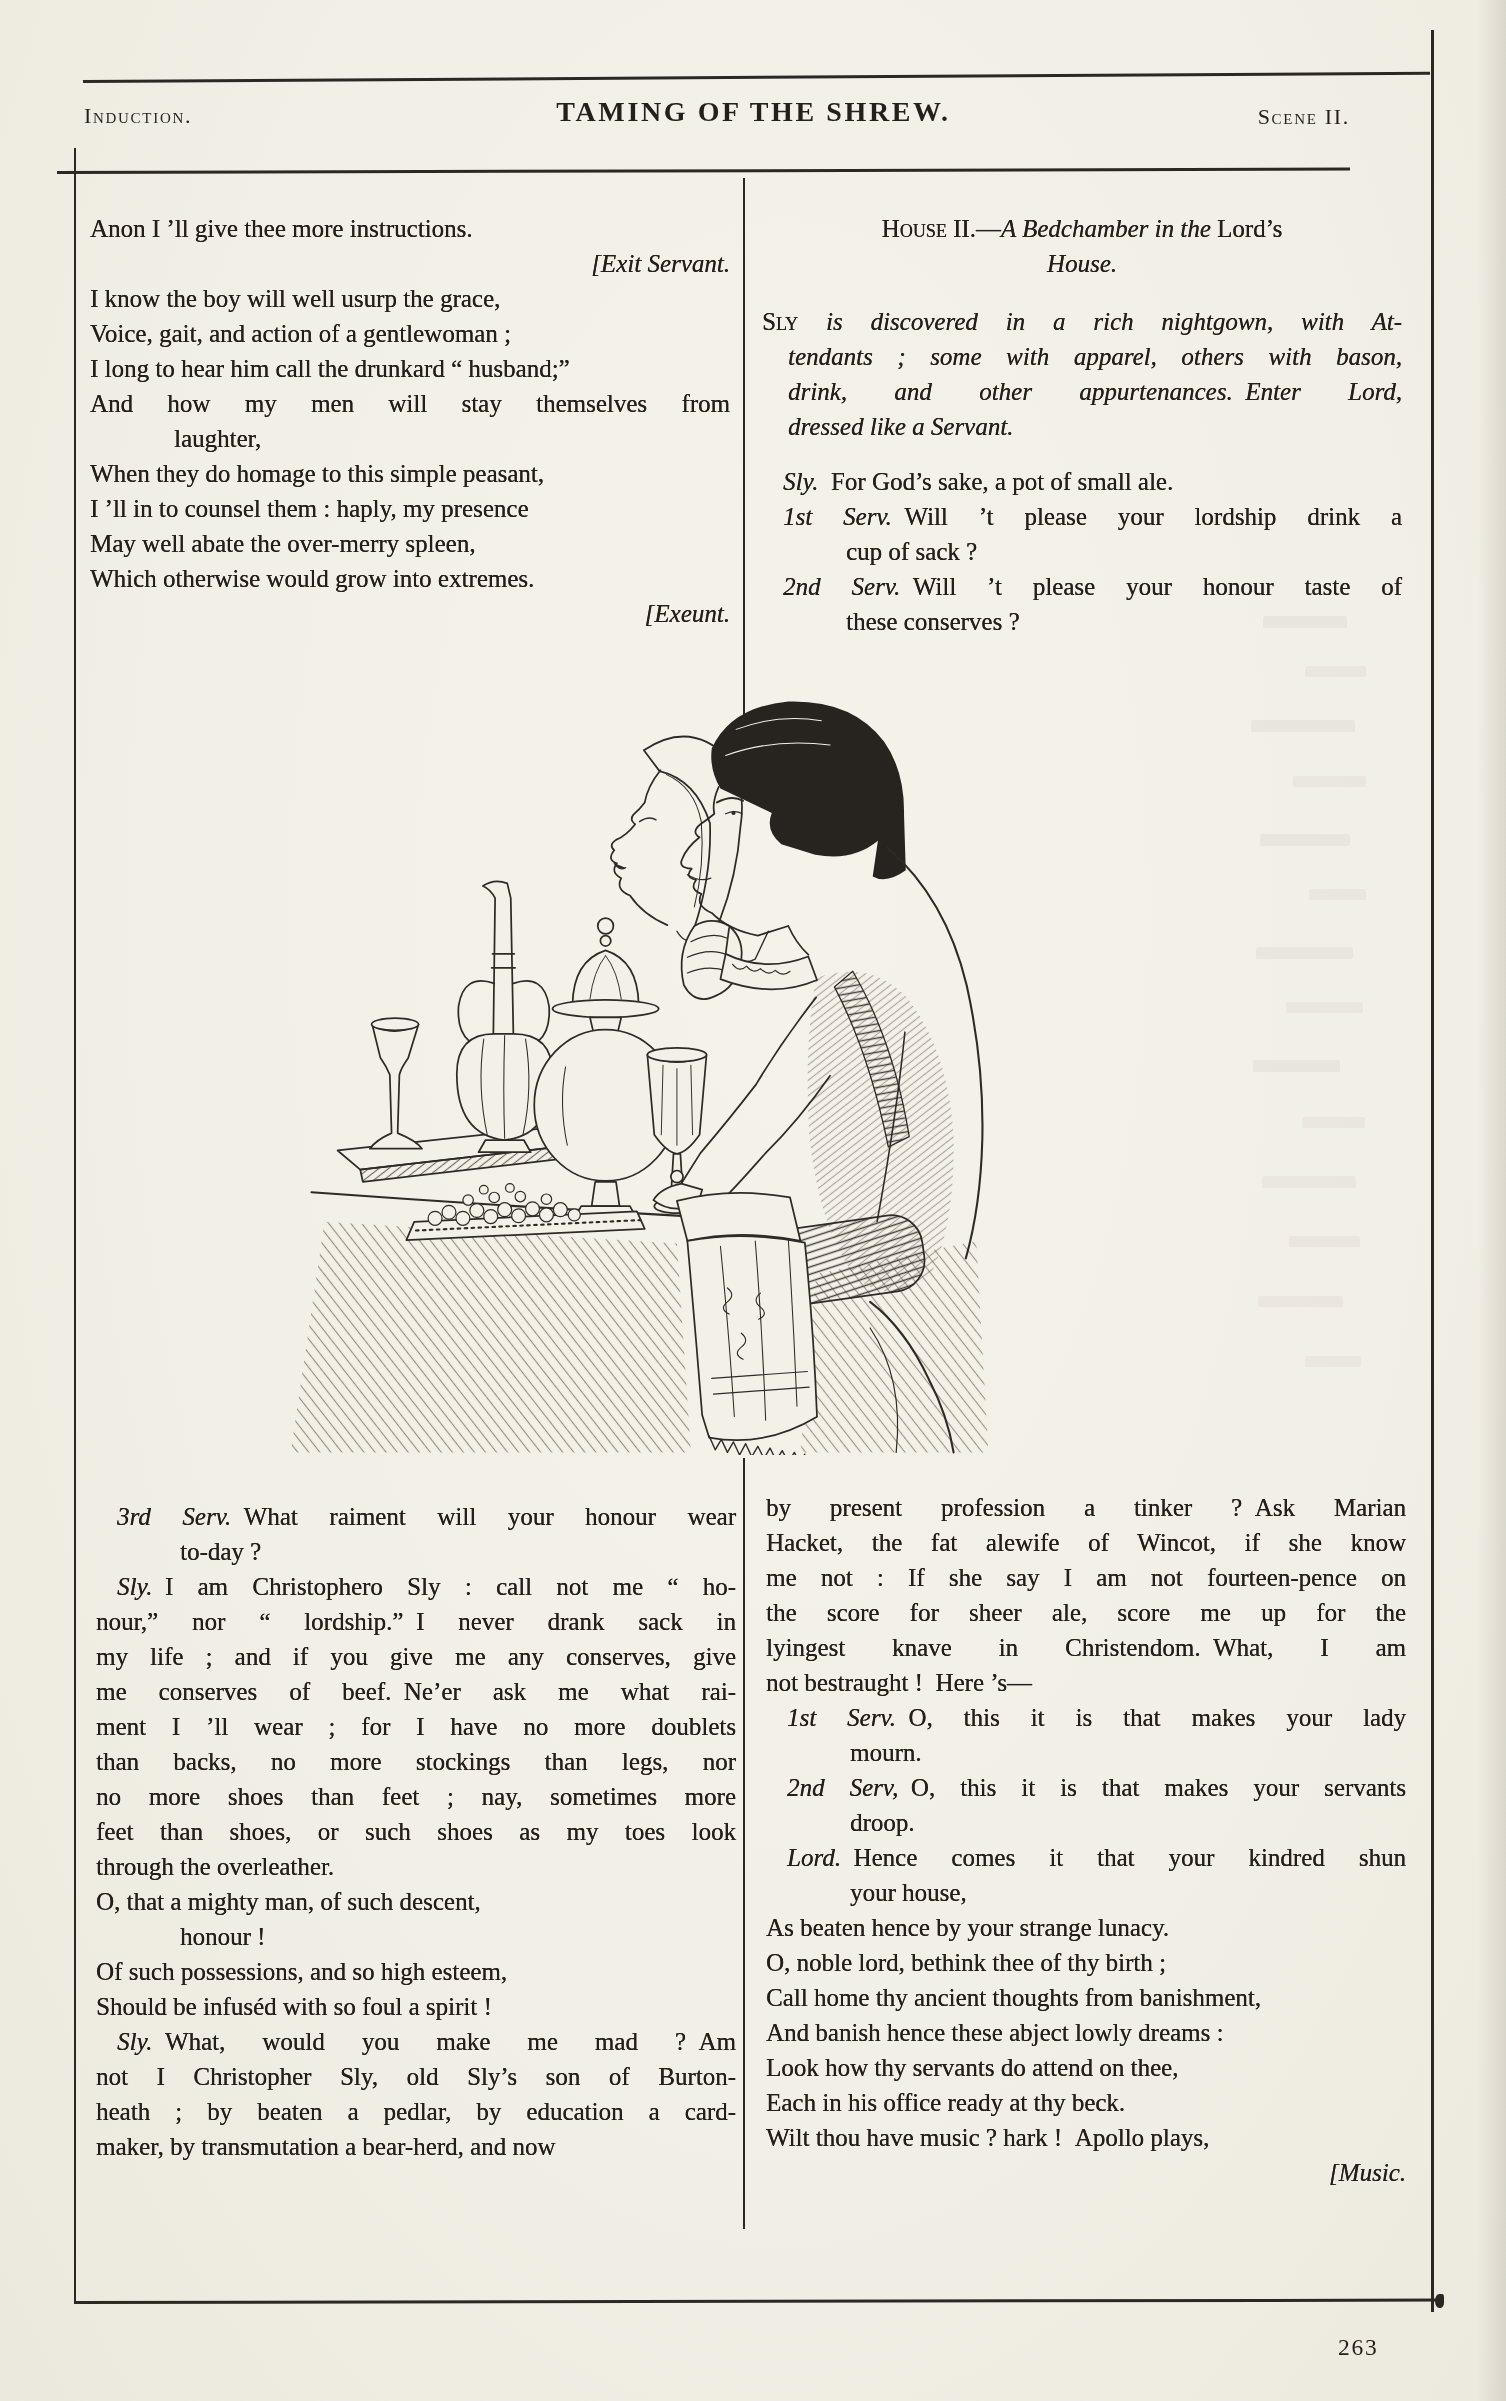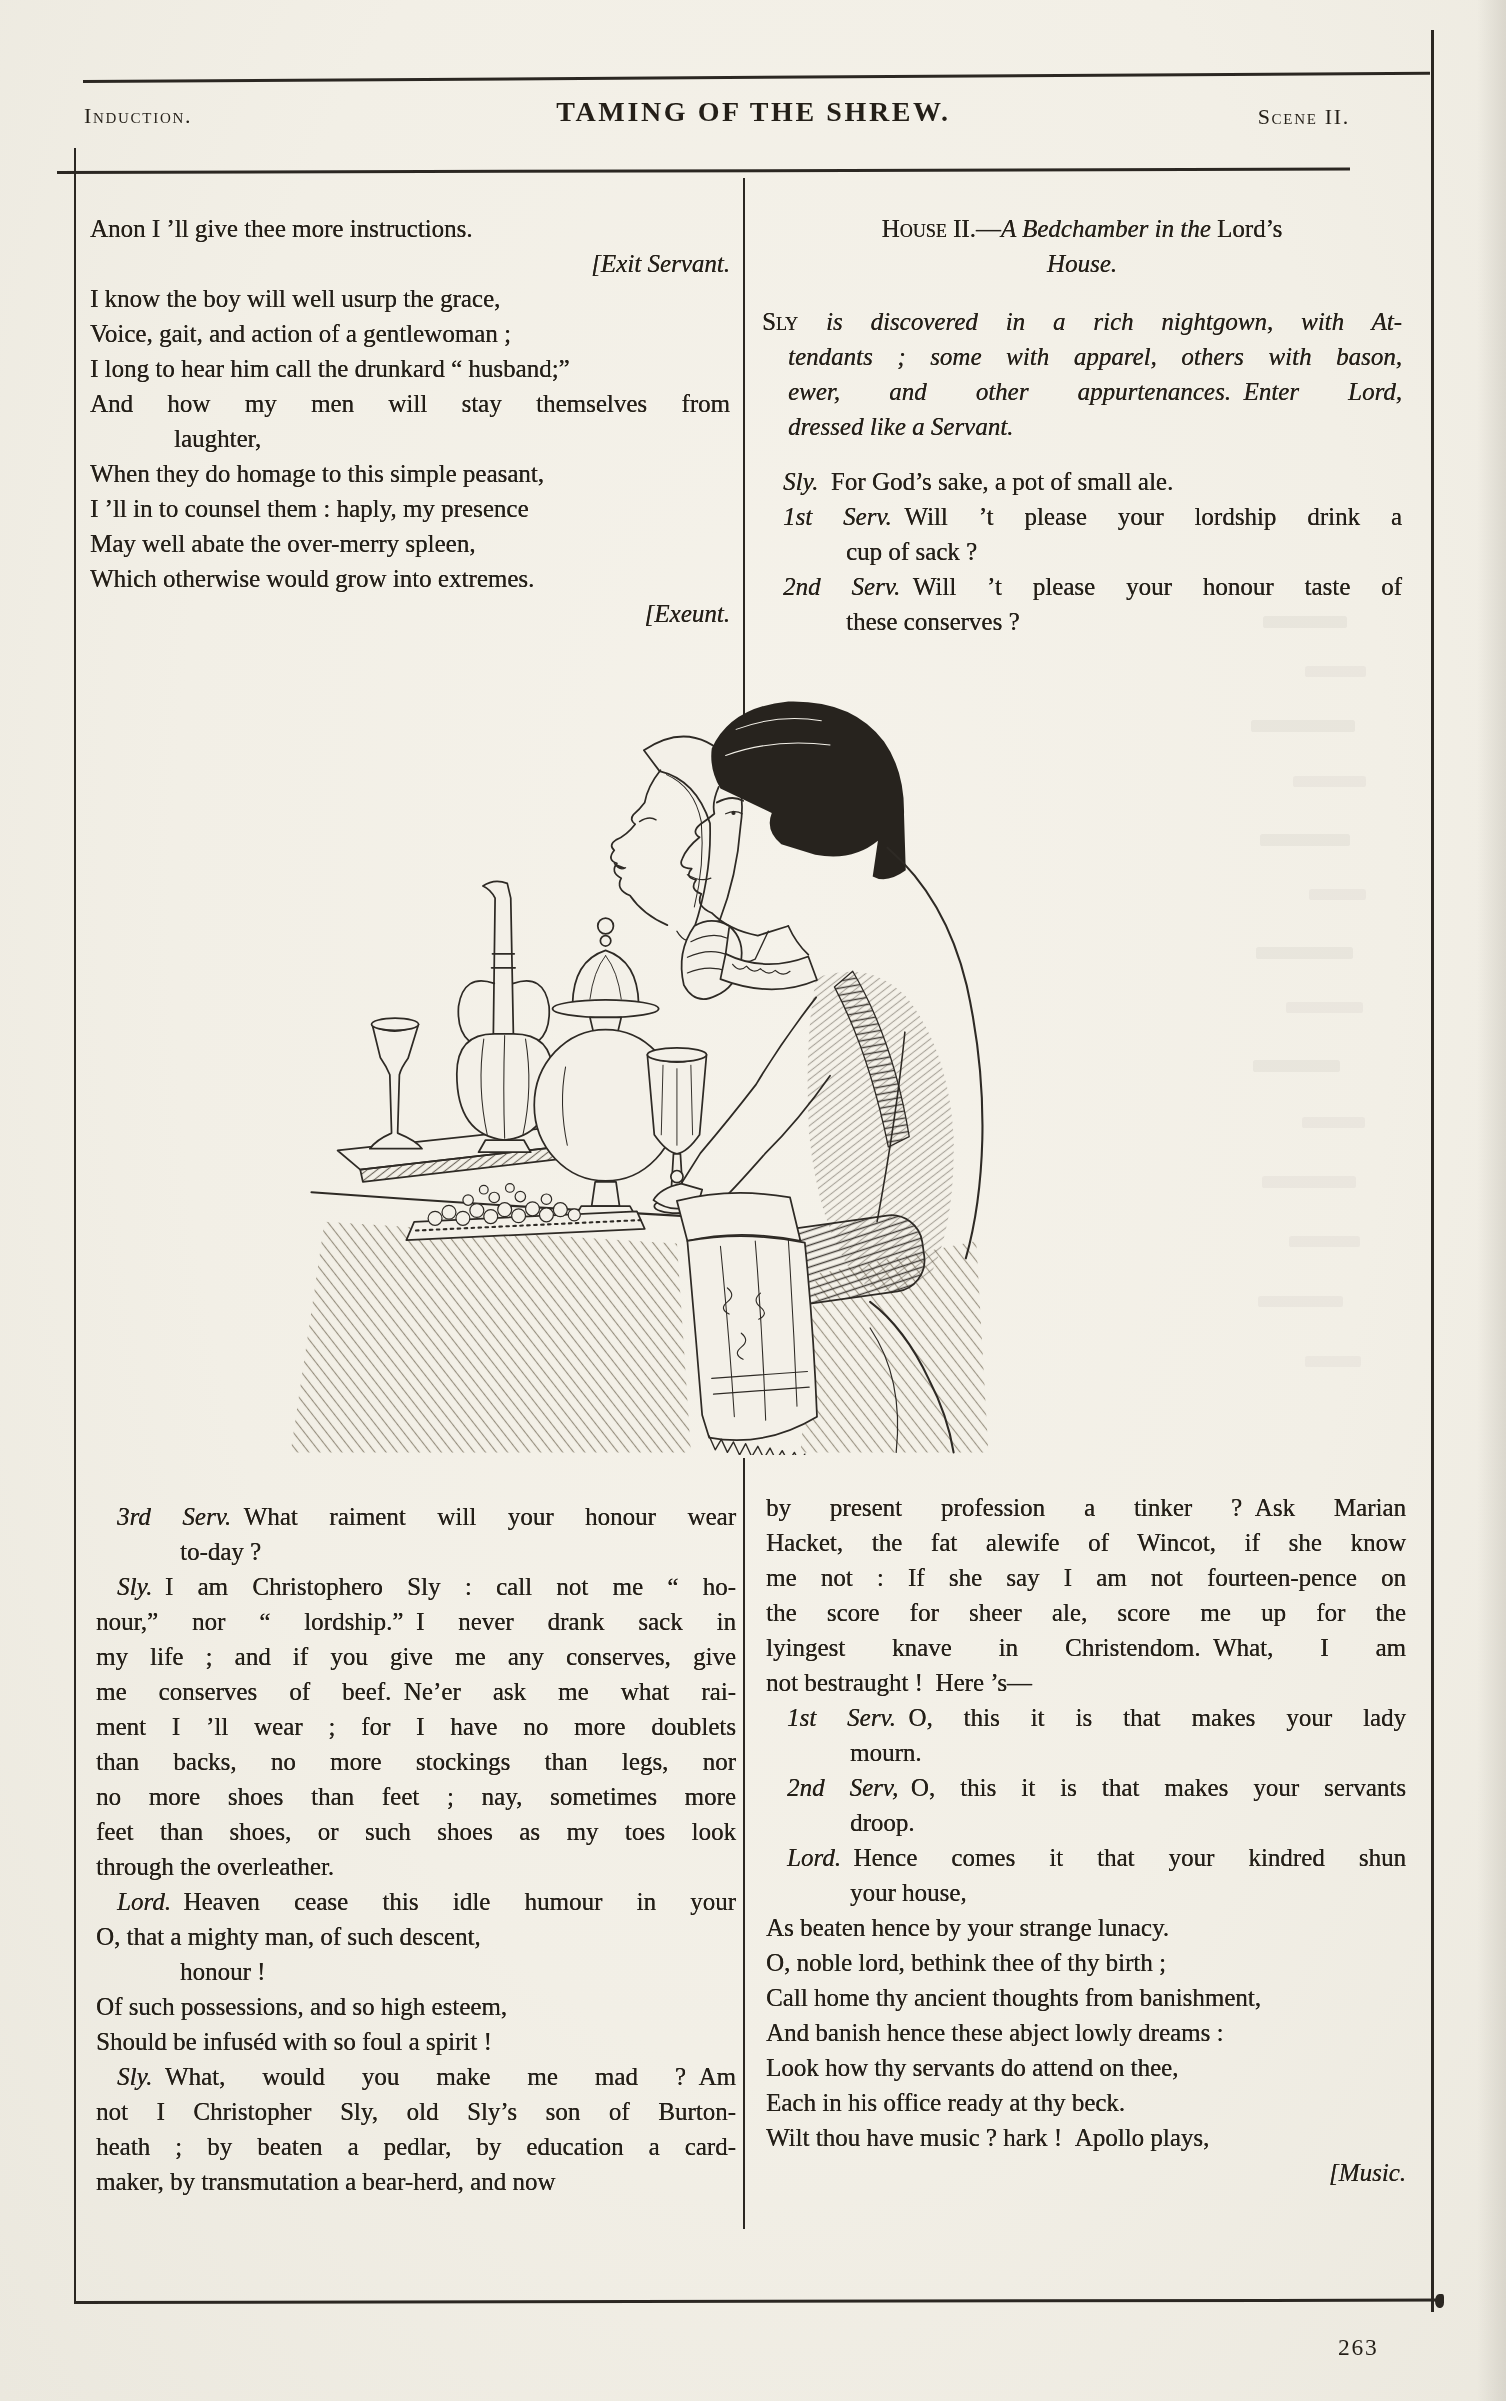--- a/index.html
+++ b/index.html
@@ -91,21 +91,21 @@
   </div>
 
 <div id="colB" class="col" style="left:762px;top:211px;">
   <div class="heading">
     <div class="line"><span class="sc">House</span><span> II.—</span><em>A Bedchamber in the </em><span>Lord’s</span></div>
     <div class="line"><em>House.</em></div>
   </div>
   <div class="sd-block">
       <div class="line s-sd0"><span class="sc">Sly</span> is discovered in a rich nightgown, with At-</div>
       <div class="line s-sdc">tendants ; some with apparel, others with bason,</div>
-      <div class="line s-sdc">ewer, and other appurtenances. Enter Lord,</div>
+      <div class="line s-sdc">drink, and other appurtenances. Enter Lord,</div>
       <div class="line s-sdl">dressed like a Servant.</div>
     </div>
   <div class="dlg-block">
       <div class="line s-li"><span class="pfx">Sly.</span> For God’s sake, a pot of small ale.</div>
       <div class="line s-ji"><span class="pfx">1st Serv.</span> Will ’t please your lordship drink a</div>
       <div class="line s-c">cup of sack ?</div>
       <div class="line s-ji"><span class="pfx">2nd Serv.</span> Will ’t please your honour taste of</div>
       <div class="line s-c">these conserves ?</div>
     </div>
 </div>
@@ -254,21 +254,20 @@
     <div class="line s-c">to-day ?</div>
     <div class="line s-ji"><span class="pfx">Sly.</span> I am Christophero Sly :  call not me “ ho-</div>
     <div class="line s-j">nour,” nor “ lordship.” I never drank sack in</div>
     <div class="line s-j">my life ; and if you give me any conserves, give</div>
     <div class="line s-j">me conserves of beef. Ne’er ask me what rai-</div>
     <div class="line s-j">ment I ’ll wear ; for I have no more doublets</div>
     <div class="line s-j">than backs, no more stockings than legs, nor</div>
     <div class="line s-j">no more shoes than feet ; nay, sometimes more</div>
     <div class="line s-j">feet than shoes, or such shoes as my toes look</div>
     <div class="line s-l">through the overleather.</div>
-    <div class="line s-ji"><span class="pfx">Lord.</span> Heaven cease this idle humour in your</div>
     <div class="line s-l">O, that a mighty man, of such descent,</div>
     <div class="line s-c">honour !</div>
     <div class="line s-l">Of such possessions, and so high esteem,</div>
     <div class="line s-l">Should be infuséd with so foul a spirit !</div>
     <div class="line s-ji"><span class="pfx">Sly.</span> What, would you make me mad ? Am</div>
     <div class="line s-j">not I Christopher Sly, old Sly’s son of Burton-</div>
     <div class="line s-j">heath ; by beaten a pedlar, by education a card-</div>
     <div class="line s-l">maker, by transmutation a bear-herd, and now</div>
   </div>
 

